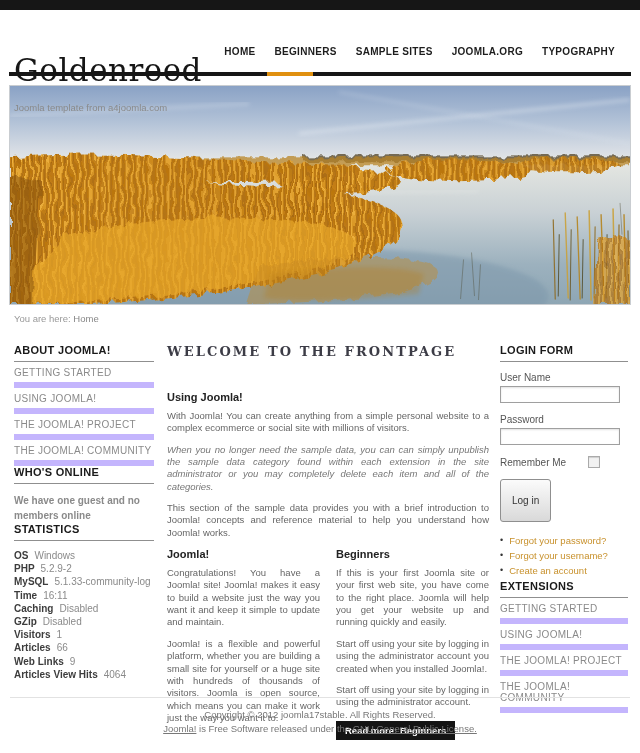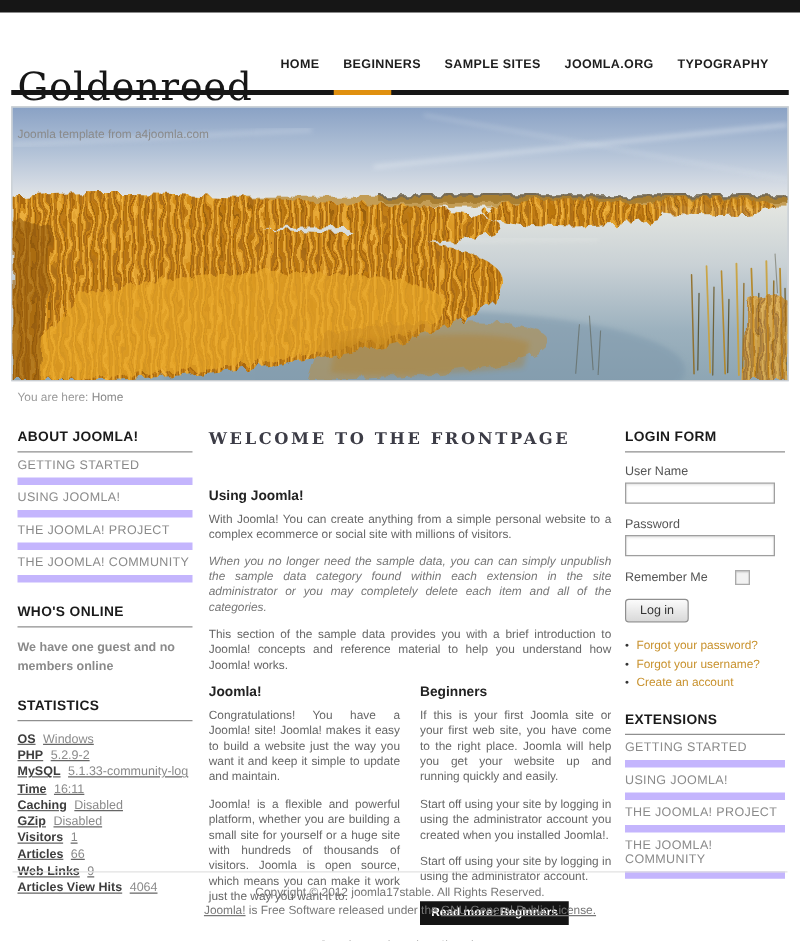--- a/index.html
+++ b/index.html
@@ -33,24 +33,24 @@
   .col-left  { width:140px; margin-left:5px; }
   .col-main  { width:322px; margin-left:13px; }
   .col-right { width:128px; margin-left:11px; }
 
   .mod-title { font-size:11px; font-weight:bold; color:#1a1a1a; letter-spacing:.3px;
                padding-bottom:5px; border-bottom:1px solid #8f8f8f; }
   .side-menu { list-style:none; }
   .side-menu li { font-size:10px; letter-spacing:.3px; color:#8a8a8a; padding:5px 0 4px;
                   border-bottom:6px solid #c4b5fd; cursor:pointer; }
   .side-text { font-size:10px; color:#8a8a8a; line-height:1.5; margin-top:9px;font-weight:bold; }
-  .section-gap { margin-top:18px; }
+  .section-gap { }
 
   .stats { margin-top:8px; }
-  .stat-row { font-size:10px; line-height:1.32;text-decoration:underline; }
+  .stat-row { font-size:10px; line-height:1.32; }
   .stat-label { font-weight:bold; color:#3d3d3d; }
   .stat-value { color:#8a8a8a; margin-left:6px; }
 
   
   .page-title { font-family:"DejaVu Serif","Liberation Serif",serif; font-size:13px; font-weight:bold;
                 color:#3c3c46; letter-spacing:2.1px; margin-bottom:32px; }
   .art-title { font-size:11px; font-weight:bold; color:#222; margin-bottom:7px; }
   .para { font-size:9.5px; line-height:1.3; color:#666; text-align:justify; margin-bottom:9px; }
   .para.italic { font-style:italic; color:#777; }
   .two-cols { display:flex; gap:16px; margin-top:6px; }
@@ -62,21 +62,21 @@
 
   
   .login-form { margin-top:10px; }
   .fld-label { font-size:10px; color:#555; margin-top:6px; }
   .fld-input { width:120px; height:17px; border:1px solid #9f9f9f; background:#fff;
                margin:3px 0 5px; font-size:10px; padding:0 3px; box-shadow:inset 0 1px 2px rgba(0,0,0,.12); }
   .remember-row { display:flex; align-items:flex-end; margin-top:6px; }
   .remember-row .lbl { font-size:10px; color:#555; }
   .checkbox { width:12px; height:12px; border:1px solid #aaa; background:#f2f2f2; margin-left:22px; cursor:pointer;
               box-shadow:inset 0 1px 1px rgba(0,0,0,.15); }
-  .login-btn { margin-top:11px; font-size:10px; color:#333; padding:3px 11px;
+  .login-btn { margin-top:11px; font-size:10px; color:#333; padding:15px 11px;
                border:1px solid #8f8f8f; border-radius:3px;
                background:linear-gradient(#fbfbfb,#d9d9d9); cursor:pointer; }
   .login-links { list-style:none; margin-top:13px; }
   .login-links li { font-size:9.5px; margin-bottom:4px; display:flex; }
   .login-links .bullet { color:#333; margin-right:6px; font-size:9px; }
   .login-links .lnk { cursor:pointer; }
 
   
   .footer { position:absolute; left:0; right:0; top:697px; border-top:1px solid #e2e2e2;
             margin:0 10px; padding-top:10px; text-align:center; }

